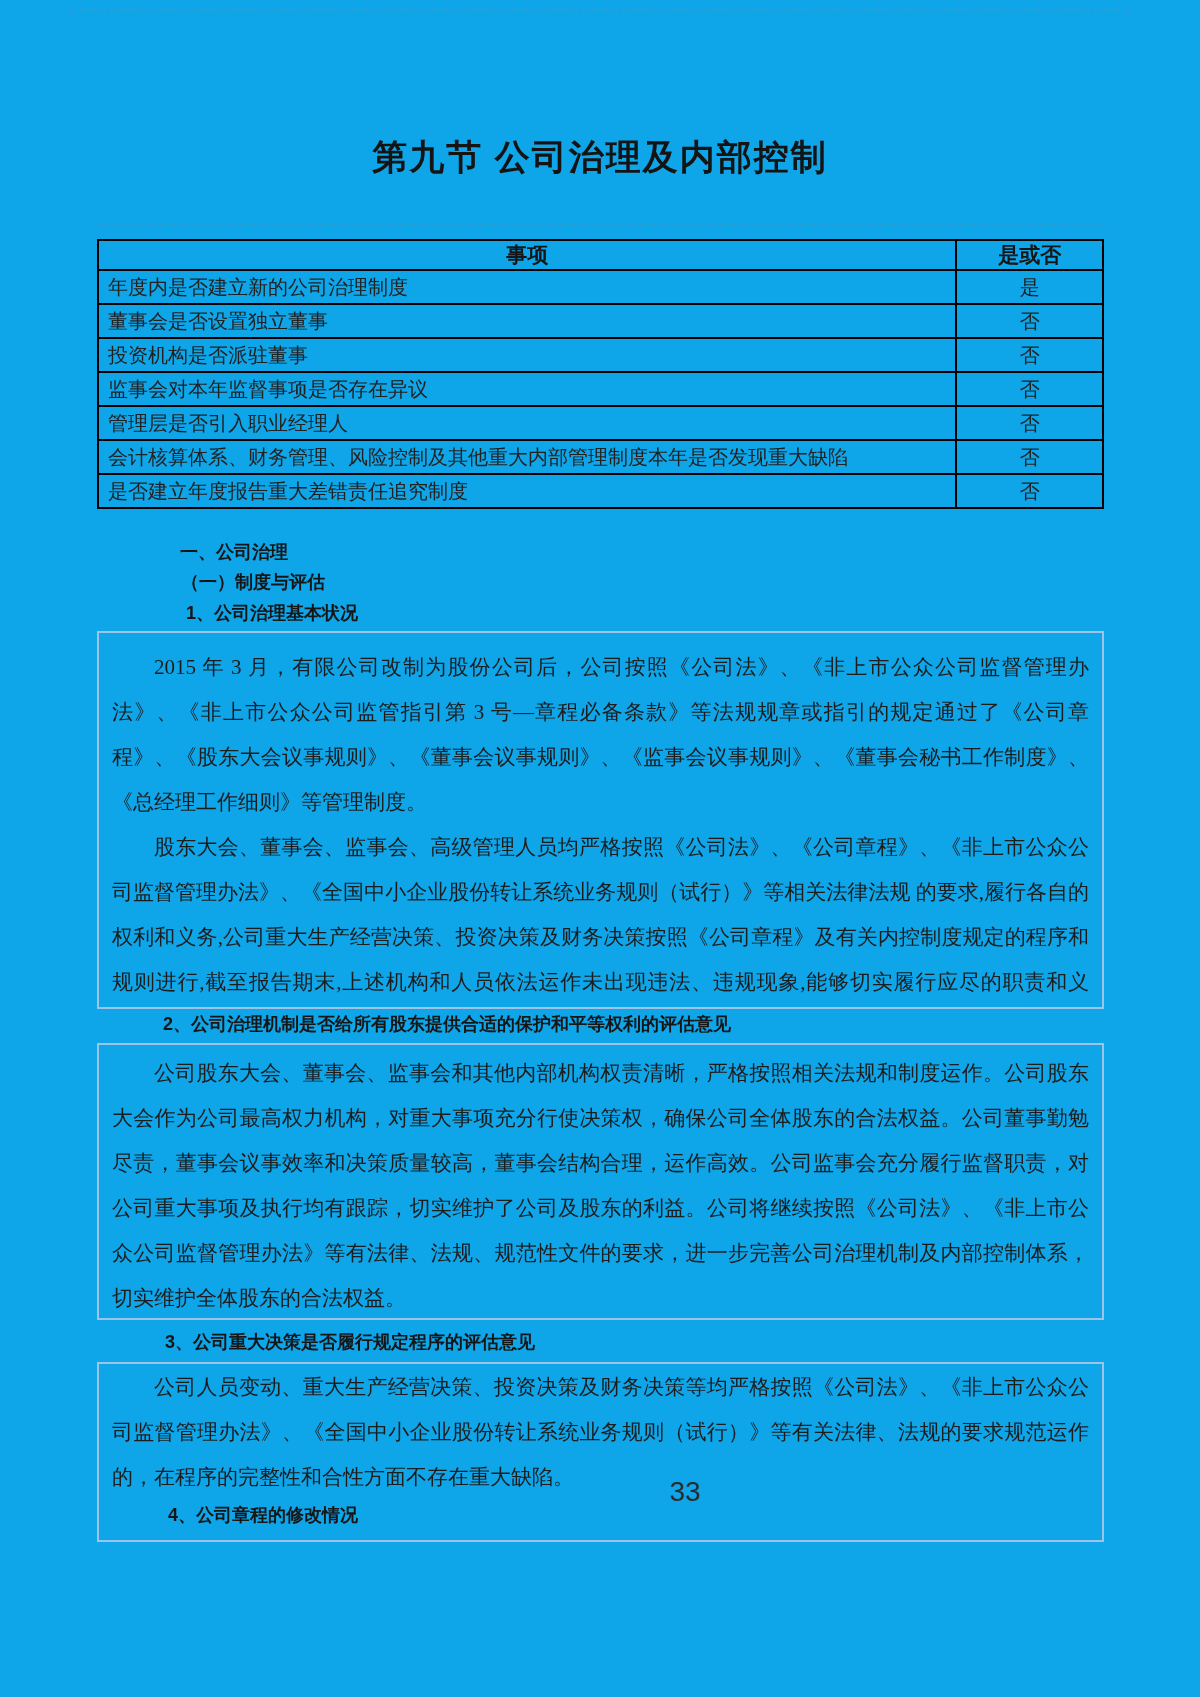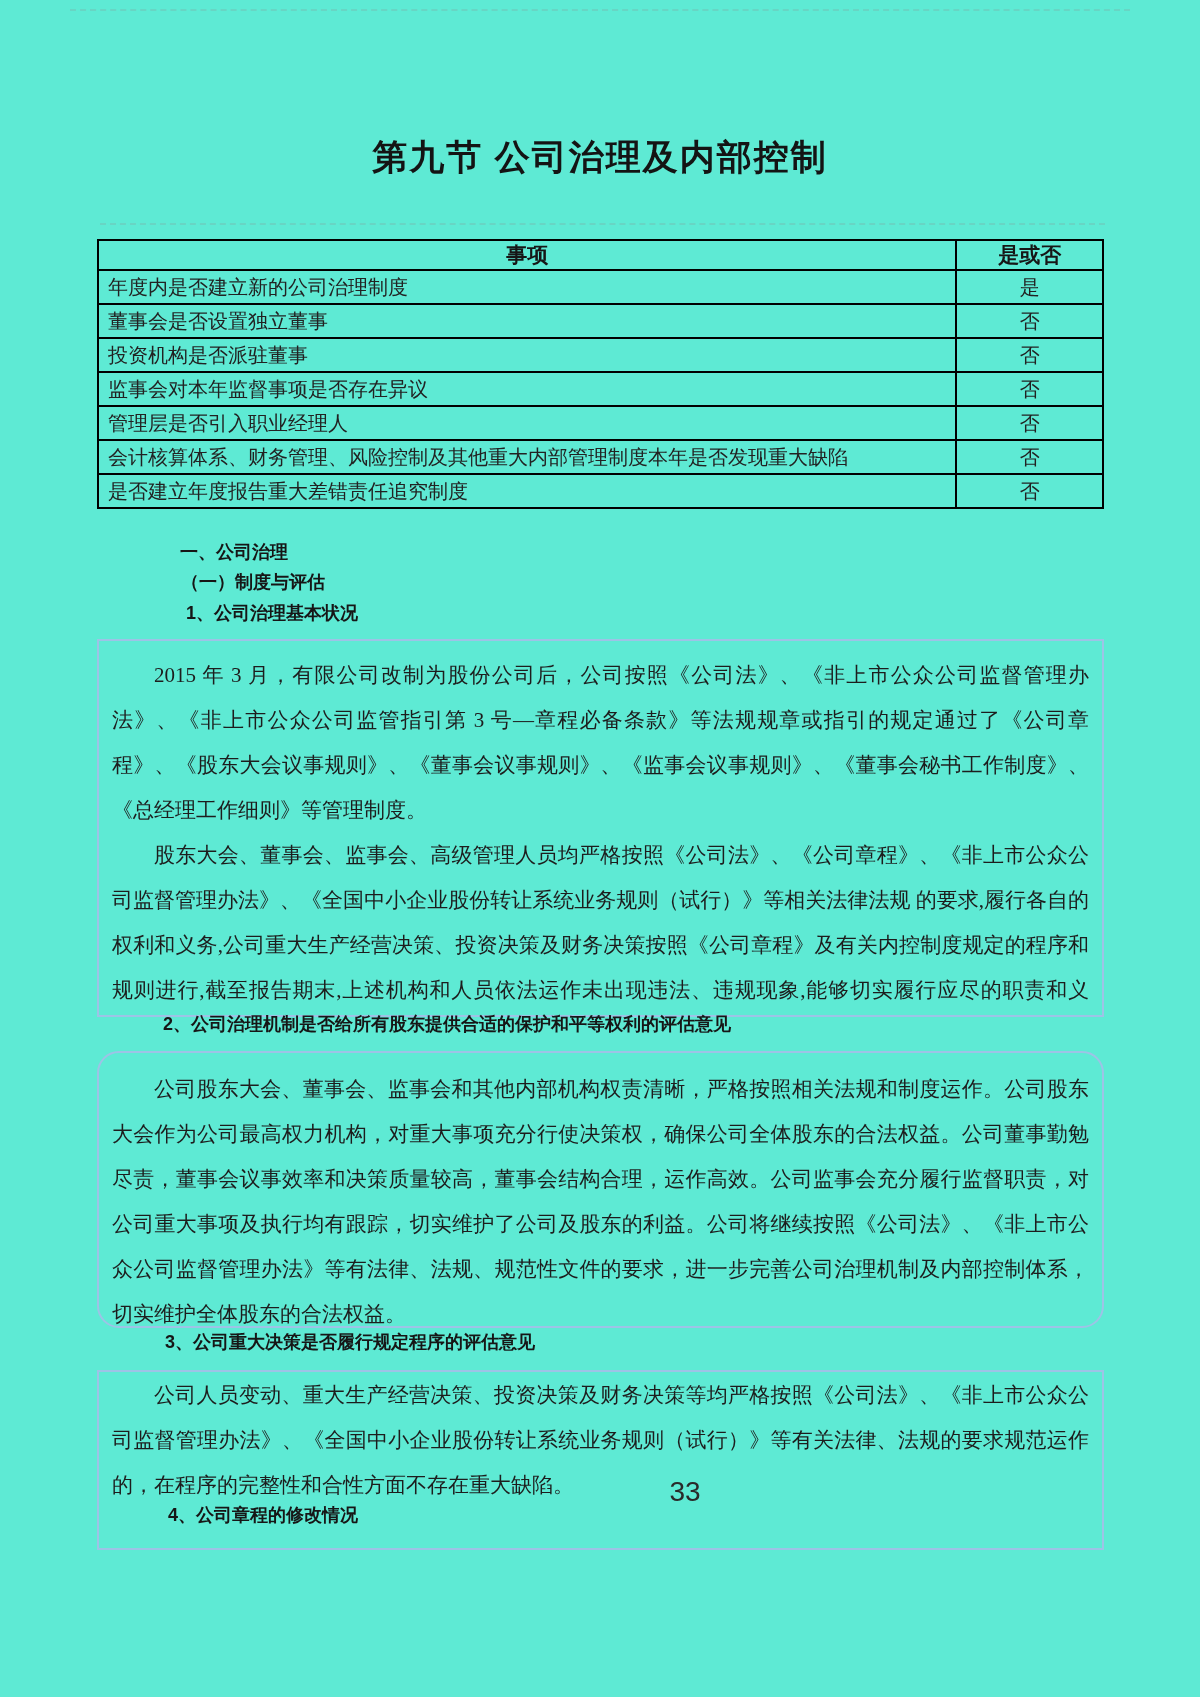--- a/index.html
+++ b/index.html
@@ -1,20 +1,20 @@
 <!DOCTYPE html>
 <html><head>
 <meta charset="utf-8">
 <style>
   html,body{margin:0;padding:0;background:#ffffff;}
   .page{
     position:relative;
     width:1200px;
     height:1697px;
-    background:#5eead4;
+    background:#0ea5e9;
     overflow:hidden;
     font-family:"Liberation Serif","DejaVu Serif",serif;
     color:#1d1d1d;
   }
   .doc-title{
     position:absolute;
     top:134px;
     left:0;
     width:100%;
     text-align:center;
@@ -85,24 +85,23 @@
 
   .para-box{
     position:absolute;
     left:97px;
     width:1007px;
     border:2px solid #9dc3e6;
     box-sizing:border-box;
     padding:0 13px;
     overflow:hidden;
     background:transparent;
-    margin-top:8px;
   }
   #box1{top:631px;height:378px;padding-top:12px;}
-  #box2{top:1043px;height:277px;padding-top:14px;border-radius:22px;}
+  #box2{top:1043px;height:277px;padding-top:6px;}
   #box3{top:1362px;height:180px;padding-top:1px;}
   .para-box p{
     margin:0;
     font-size:21px;
     line-height:45px;
     text-indent:2em;
     text-align:justify;
     color:#1d1d1d;
   }
   .page-number{

